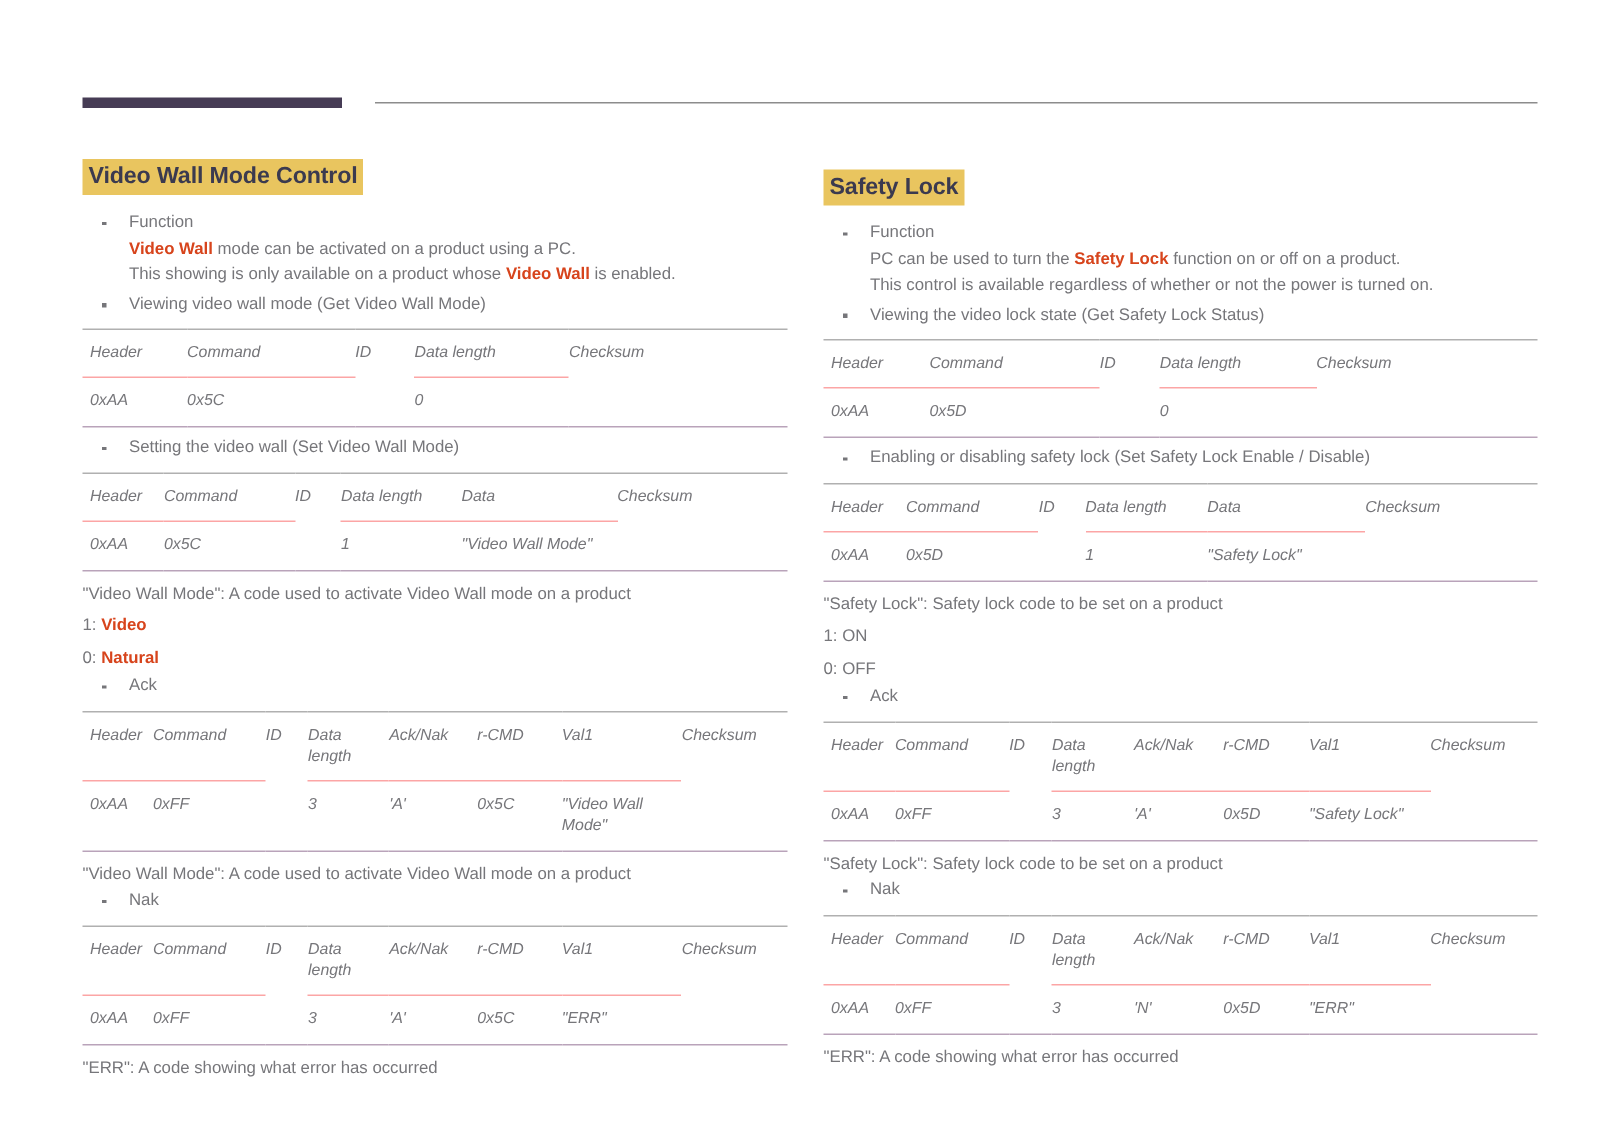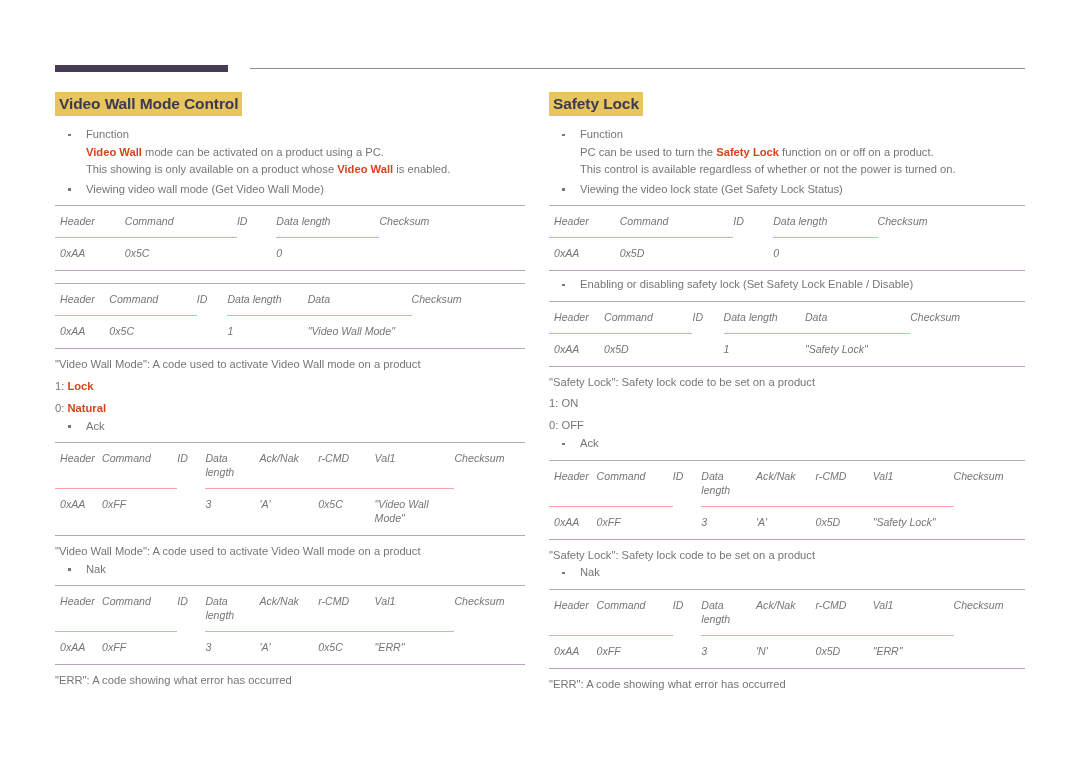--- a/index.html
+++ b/index.html
@@ -46,23 +46,24 @@
     top: 4px;
     width: 775px;
     height: 1px;
     background: #8c8c8c;
   }
 
   
   .columns {
     position: absolute;
     left: 0;
-    top: 92px;
+    top: 106px;
     width: 1080px;
     display: flex;
+    align-items: center;
   }
   .col {
     box-sizing: border-box;
   }
   .col-left {
     width: 540px;
     padding-left: 55px;
     padding-right: 15px;
   }
   .col-right {
@@ -258,20 +259,23 @@
               <td class="noline"></td>
               <td>0</td>
               <td class="noline"></td>
             </tr>
           </tbody>
         </table>
       </div>
 
       <div class="spacer-sm"></div>
 
+      <ul class="bullets">
+        <li class="bullet">Setting the video wall (Set Video Wall Mode)</li>
+      </ul>
 
       <div class="tbl-wrap">
         <table class="cmd">
           <colgroup>
             <col class="w-hdr">
               <col class="w-cmd">
               <col class="w-id">
               <col class="w-dlen">
               <col class="w-data">
               <col class="w-chk">
@@ -294,21 +298,21 @@
               <td>1</td>
               <td>"Video Wall Mode"</td>
               <td class="noline"></td>
             </tr>
           </tbody>
         </table>
       </div>
 
       <p class="note">"Video Wall Mode": A code used to activate Video Wall mode on a product</p>
 
-      <p class="note-pair"><span>1: </span><span class="val">Lock</span></p>
+      <p class="note-pair"><span>1: </span><span class="val">Video</span></p>
       <p class="note-pair"><span>0: </span><span class="val">Natural</span></p>
 
       <ul class="bullets">
         <li class="bullet">Ack</li>
       </ul>
 
       <div class="tbl-wrap">
         <table class="cmd">
           <colgroup>
             <col class="a-hdr">

